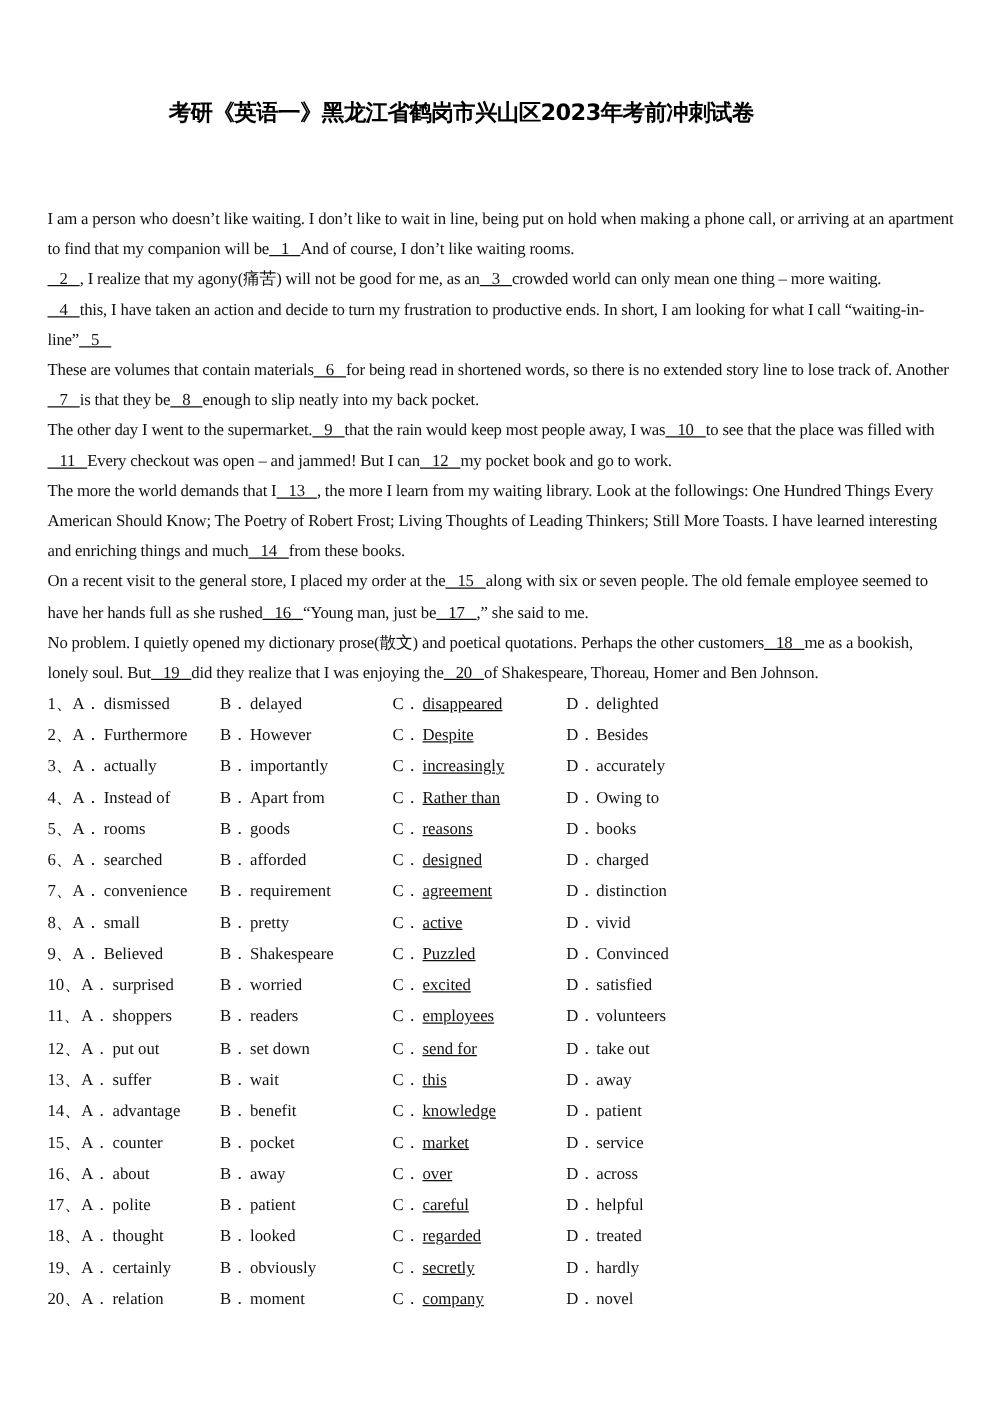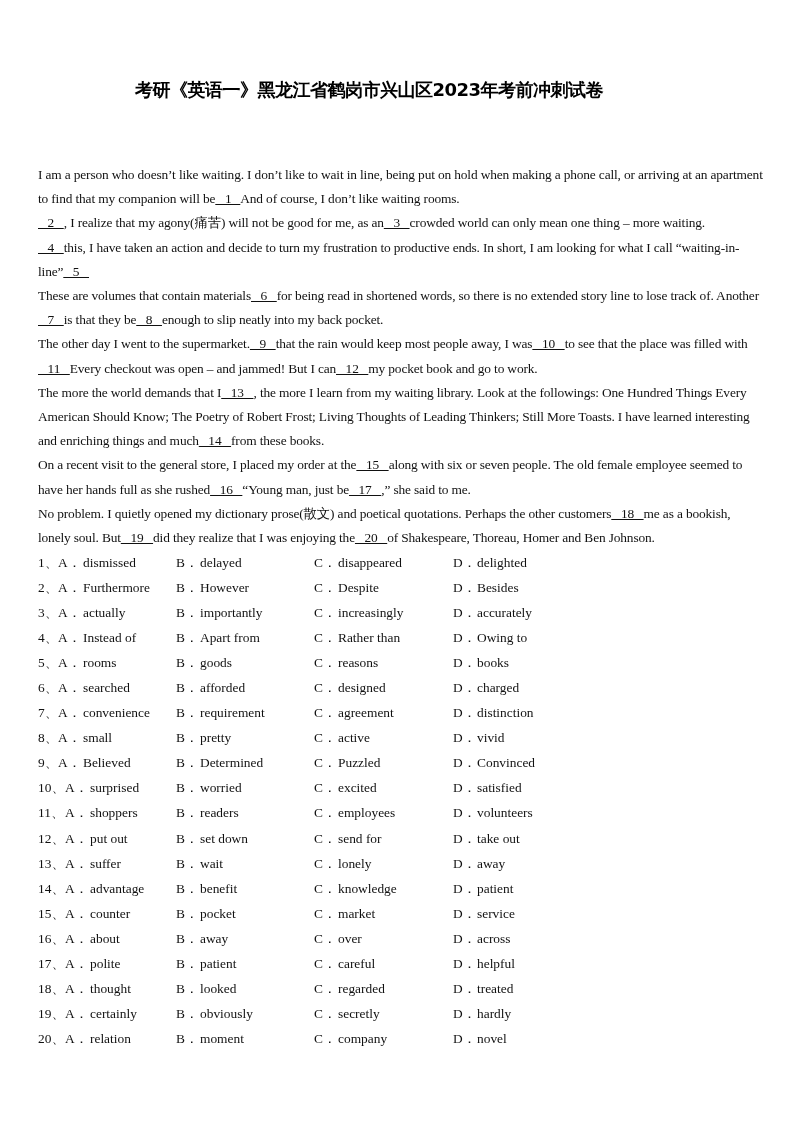--- a/index.html
+++ b/index.html
@@ -36,21 +36,21 @@
     .opt-row { position: relative; height: 25.05px; line-height: 25px; }
     .opt-row span { position: absolute; top: 0; white-space: nowrap; }
     .c-num { left: 0; }
     .c-a-label { left: 20px; }
     .c-a-label.wide { left: 27px; }
     .c-a { left: 45px; }
     .c-a.wide { left: 52px; }
     .c-b-label { left: 138px; }
     .c-b { left: 162px; }
     .c-c-label { left: 276px; }
-    .c-c { left: 300px; }
+    .c-c { left: 300px; text-decoration: underline; }
     .c-d-label { left: 415px; }
     .c-d { left: 439px; }
   </style>
 </head>
 <body>
 
 <div class="page">
   <div class="title">考研《英语一》黑龙江省鹤岗市兴山区2023年考前冲刺试卷</div>
 
 
@@ -152,21 +152,21 @@
         <span class="c-c-label">C．</span>
         <span class="c-c">active</span>
         <span class="c-d-label">D．</span>
         <span class="c-d">vivid</span>
       </div>
       <div class="opt-row">
         <span class="c-num">9、</span>
         <span class="c-a-label">A．</span>
         <span class="c-a">Believed</span>
         <span class="c-b-label">B．</span>
-        <span class="c-b">Determined</span>
+        <span class="c-b">Shakespeare</span>
         <span class="c-c-label">C．</span>
         <span class="c-c">Puzzled</span>
         <span class="c-d-label">D．</span>
         <span class="c-d">Convinced</span>
       </div>
       <div class="opt-row">
         <span class="c-num">10、</span>
         <span class="c-a-label wide">A．</span>
         <span class="c-a wide">surprised</span>
         <span class="c-b-label">B．</span>
@@ -198,21 +198,21 @@
         <span class="c-d-label">D．</span>
         <span class="c-d">take out</span>
       </div>
       <div class="opt-row">
         <span class="c-num">13、</span>
         <span class="c-a-label wide">A．</span>
         <span class="c-a wide">suffer</span>
         <span class="c-b-label">B．</span>
         <span class="c-b">wait</span>
         <span class="c-c-label">C．</span>
-        <span class="c-c">lonely</span>
+        <span class="c-c">this</span>
         <span class="c-d-label">D．</span>
         <span class="c-d">away</span>
       </div>
       <div class="opt-row">
         <span class="c-num">14、</span>
         <span class="c-a-label wide">A．</span>
         <span class="c-a wide">advantage</span>
         <span class="c-b-label">B．</span>
         <span class="c-b">benefit</span>
         <span class="c-c-label">C．</span>

